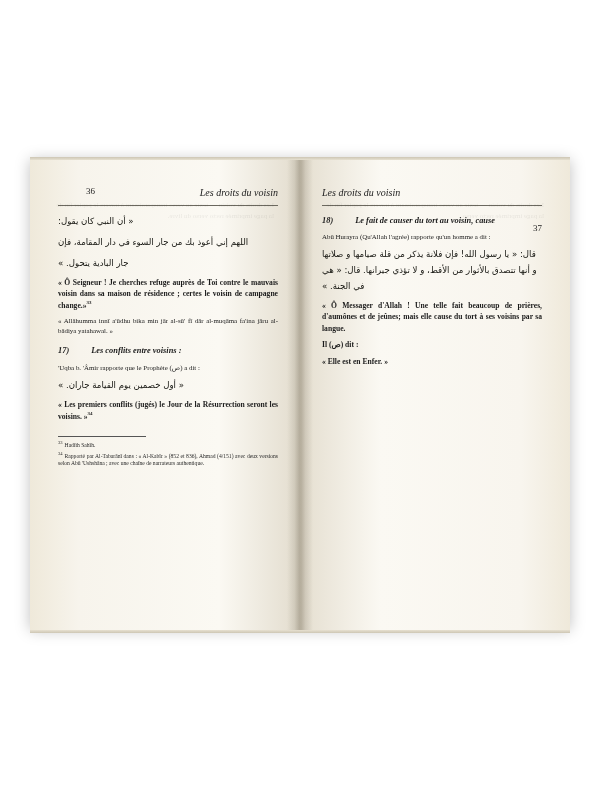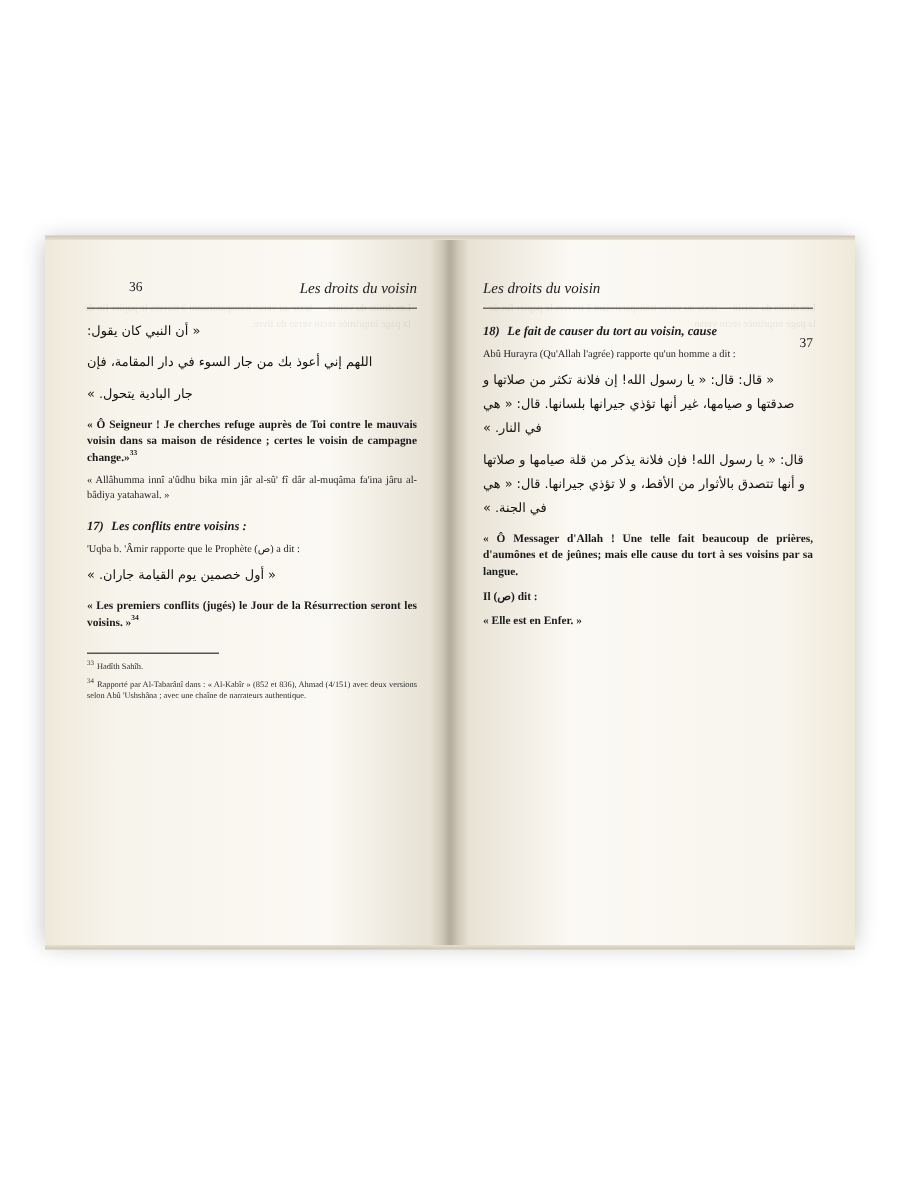--- a/index.html
+++ b/index.html
@@ -120,21 +120,21 @@
   .section-head {
     font-weight: bold;
     font-style: italic;
     font-size: 8.4px;
     margin: 9px 0 6px 0;
     line-height: 1.35;
   }
   .section-head .num {
     font-style: italic;
     font-weight: bold;
-    margin-right: 5px;
+    margin-right: 22px;
   }
   .section-head .cont {
     display: block;
     padding-left: 20px;
   }
   .footnote-sep {
     border-top: 0.6px solid #555;
     width: 40%;
     margin: 14px 0 3px 0;
   }
@@ -235,21 +235,20 @@
       </div>
       <div class="rule"></div>
 
       <div class="body-col">
         <div class="section-head">
           <span class="num">18)</span><span>Le fait de causer du tort au voisin, cause</span>
         </div>
 
         <div class="fr small">Abû Hurayra (Qu'Allah l'agrée) rapporte qu'un homme a dit :</div>
 
-        <div class="ar">« قال: قال: « يا رسول الله! إن فلانة تكثر من صلاتها و صدقتها و صيامها، غير أنها تؤذي جيرانها بلسانها. قال: « هي في النار. »</div>
         <div class="ar">قال: « يا رسول الله! فإن فلانة يذكر من قلة صيامها و صلاتها و أنها تتصدق بالأثوار من الأقط، و لا تؤذي جيرانها. قال: « هي في الجنة. »</div>
 
         <div class="fr bold">« Ô Messager d'Allah !  Une telle fait beaucoup de prières, d'aumônes et de jeûnes; mais elle cause du tort à ses voisins par sa langue.</div>
         <div class="fr bold">Il (ص) dit :</div>
         <div class="fr bold">« Elle est en Enfer. »</div>
       </div>
     </div>
 
     <div class="gutter-shadow"></div>
   </div>

